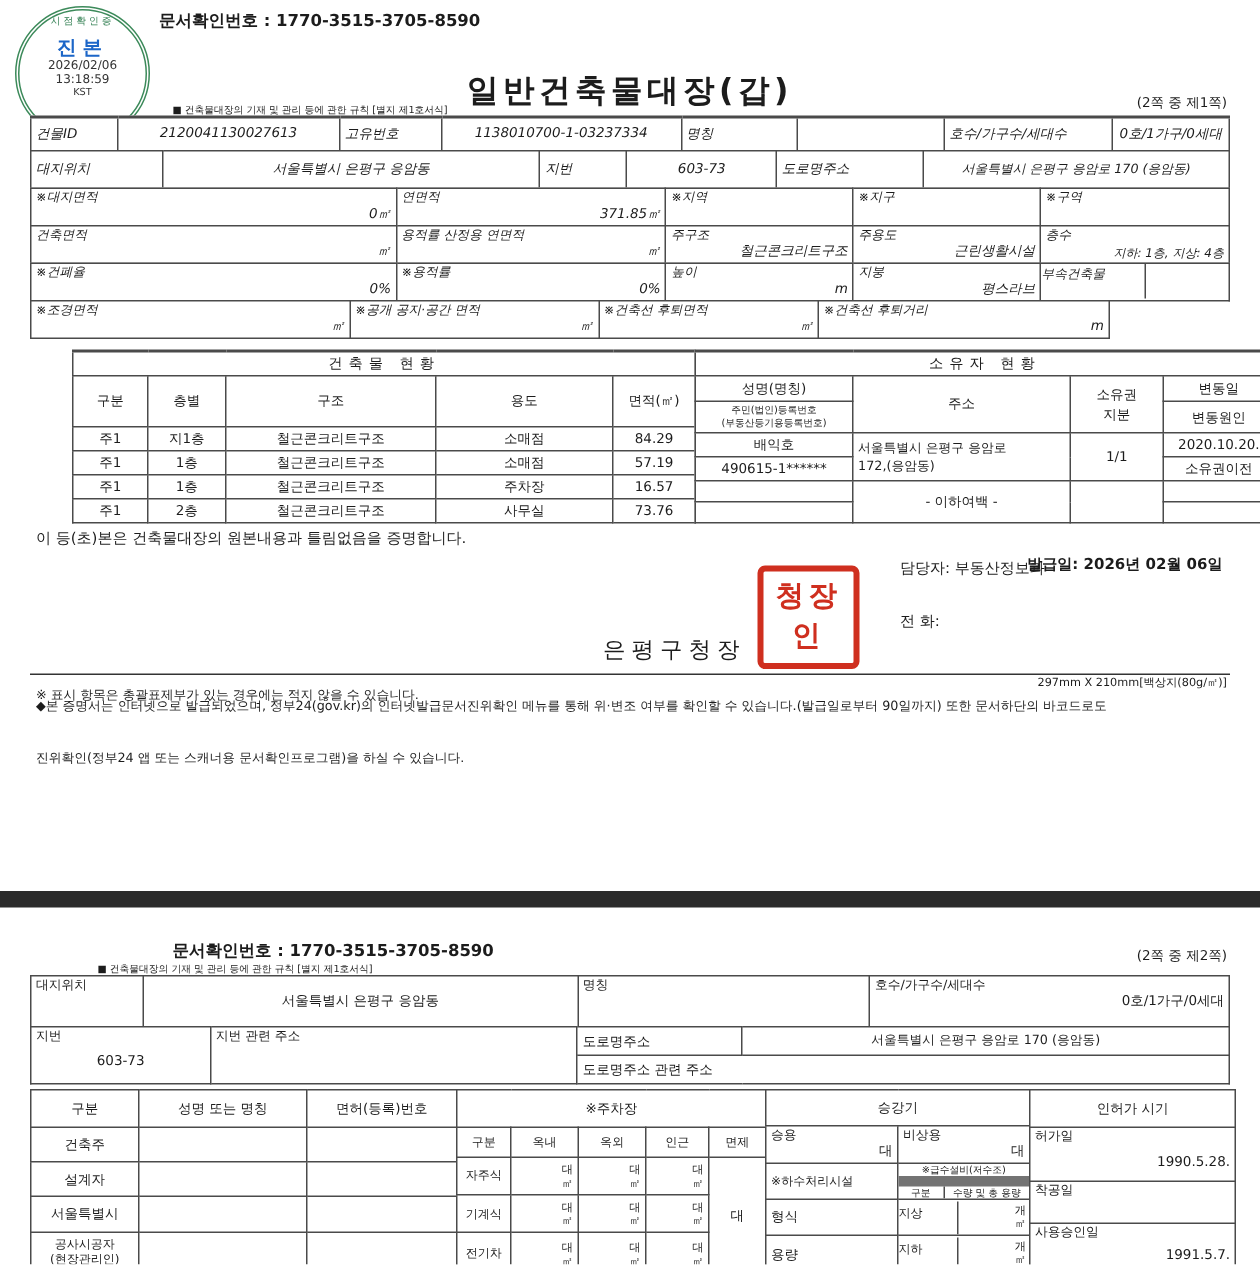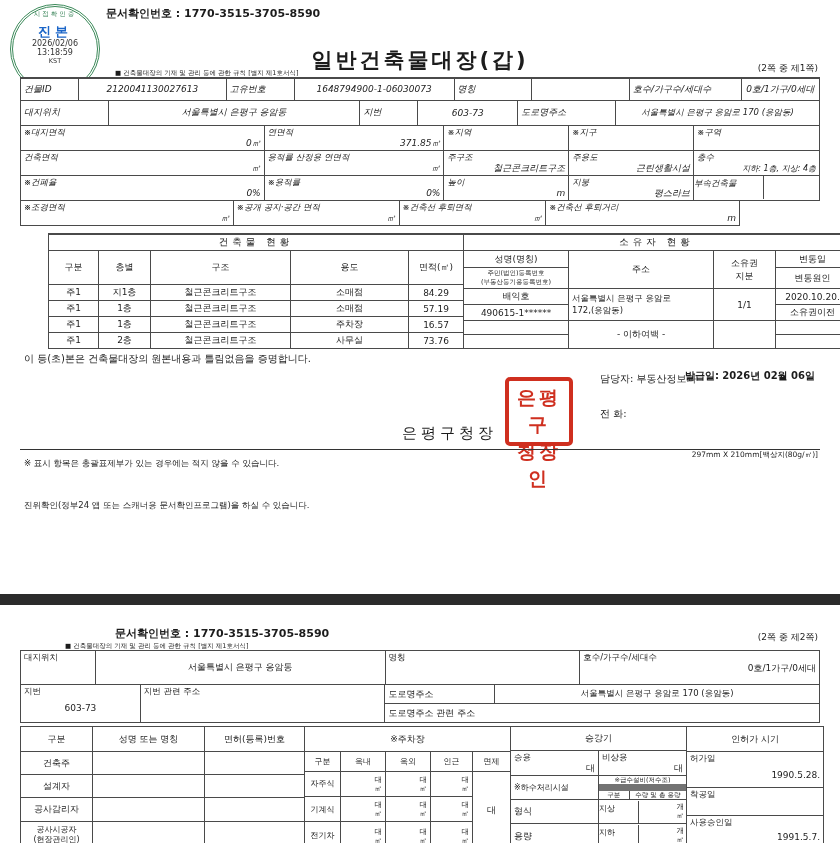--- a/index.html
+++ b/index.html
@@ -67,21 +67,21 @@
           <col style="width:78px">
           <col style="width:98px">
           <col style="width:112px">
           <col style="width:78px">
         </colgroup>
       <tbody>
           <tr class="thick-top" style="height:22px;">
         <td>건물ID</td>
         <td class="cv">2120041130027613</td>
         <td>고유번호</td>
-        <td class="cv">1648794900-1-06030073</td>
+        <td class="cv">1138010700-1-03237334</td>
         <td>명칭</td>
         <td></td>
         <td>호수/가구수/세대수</td>
         <td class="cv">0호/1가구/0세대</td>
       </tr>
     </tbody>
       </table>
     <table style="width:800px;">
       <colgroup>
           <col style="width:88px">
@@ -332,30 +332,30 @@
         <td></td>
         <td></td>
       </tr>
     </tbody>
       </table>
   </div>
 
   <div class="abs" style="left:24px;top:352px;font-size:10px;">이 등(초)본은 건축물대장의 원본내용과 틀림없음을 증명합니다.</div>
   <div class="abs" style="right:25px;top:369px;font-size:10px;font-weight:bold;">발급일: 2026년 02월 06일</div>
   <div class="abs seal" style="left:505px;top:377px;width:60px;height:58px;padding-top:3px;">
-    <span style="display:block;">은평구</span>
     <span style="display:block;">청장인</span>
   </div>
   <div class="abs" style="left:600px;top:372px;font-size:10px;">담당자: 부동산정보과</div>
   <div class="abs" style="left:600px;top:407px;font-size:10px;">전 화:</div>
   <div class="abs" style="left:402px;top:424px;font-size:15px;letter-spacing:4px;">은평구청장</div>
 
   <div class="abs" style="left:20px;top:449px;width:800px;border-top:1px solid #333;"></div>
   <div class="abs" style="right:22px;top:450px;font-size:7.5px;">297mm X 210mm[백상지(80g/㎡)]</div>
   <div class="abs" style="left:24px;top:458px;font-size:8.5px;">※ 표시 항목은 총괄표제부가 있는 경우에는 적지 않을 수 있습니다.</div>
+  <div class="abs wrap" style="left:24px;top:467px;width:790px;font-size:8.5px;line-height:9.5px;">◆본 증명서는 인터넷으로 발급되었으며, 정부24(gov.kr)의 인터넷발급문서진위확인 메뉴를 통해 위·변조 여부를 확인할 수 있습니다.(발급일로부터 90일까지) 또한 문서하단의 바코드로도</div>
   <div class="abs" style="left:24px;top:500px;font-size:8.5px;">진위확인(정부24 앱 또는 스캐너용 문서확인프로그램)을 하실 수 있습니다.</div>
 
   <div class="abs blackbar" style="left:0;top:594px;width:840px;height:11px;"></div>
 
   <div class="abs" style="left:115px;top:626px;font-size:11px;font-weight:bold;">문서확인번호 : 1770-3515-3705-8590</div>
   <div class="abs" style="right:22px;top:631px;font-size:9px;">(2쪽 중 제2쪽)</div>
   <div class="abs tiny" style="left:65px;top:642px;">■ 건축물대장의 기재 및 관리 등에 관한 규칙 [별지 제1호서식]</div>
 
   <div class="abs stack" style="left:20px;top:650px;">
     <table style="width:800px;">
@@ -424,21 +424,21 @@
             <td class="cv">건축주</td>
             <td></td>
             <td></td>
           </tr>
       <tr style="height:22px;">
             <td class="cv">설계자</td>
             <td></td>
             <td></td>
           </tr>
       <tr style="height:22px;">
-            <td class="cv">공사감리자</td>
+            <td class="cv">서울특별시</td>
             <td></td>
             <td></td>
           </tr>
       <tr style="height:27px;">
             <td class="cv" style="font-size:8px;line-height:10px;">
               <span style="display:block;">공사시공자</span>
               <span style="display:block;">(현장관리인)</span>
             </td>
             <td></td>
             <td></td>

